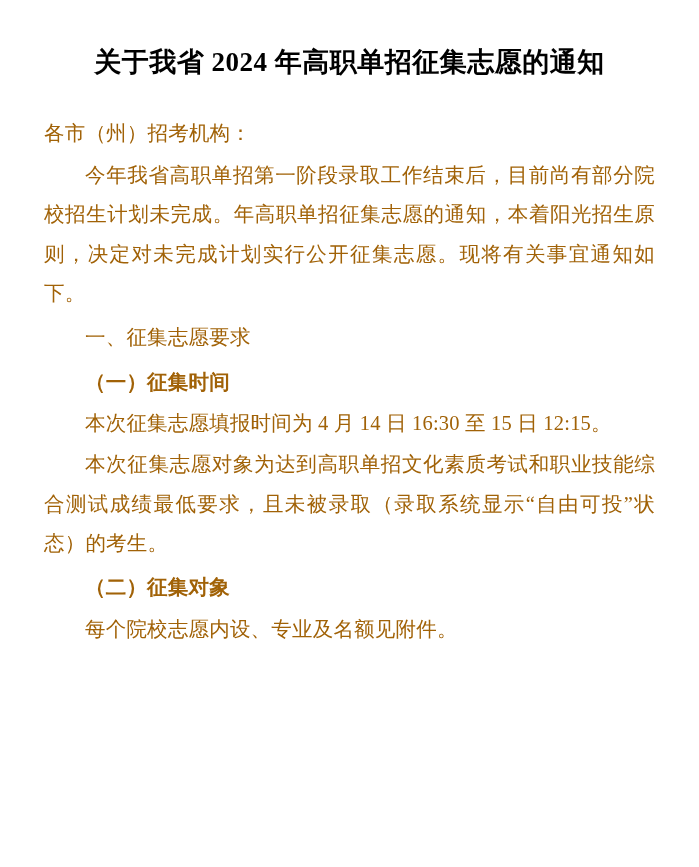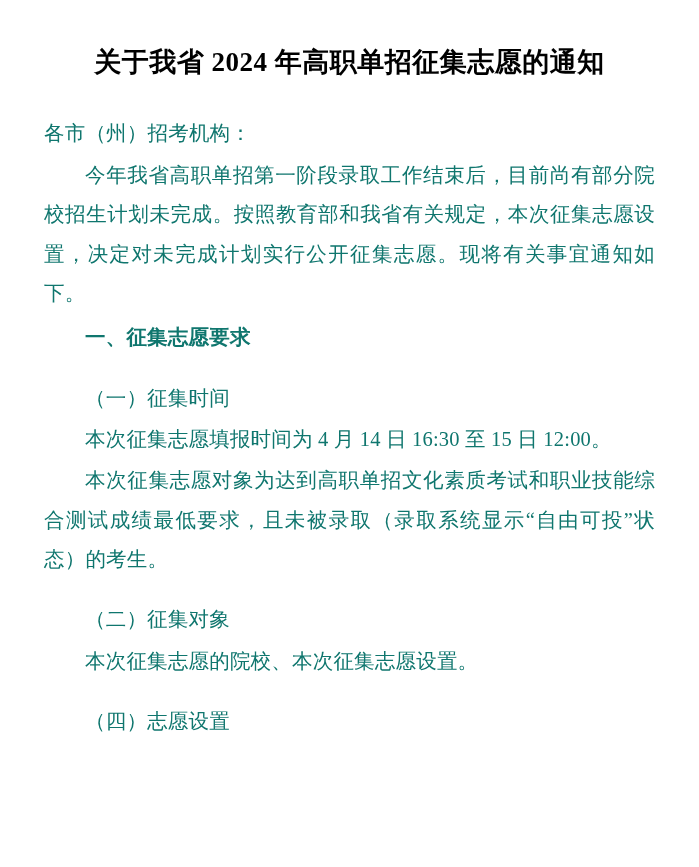--- a/index.html
+++ b/index.html
@@ -33,48 +33,47 @@
   .body-block {
     margin-top: 34px;
   }
   p.para {
     font-size: 20.5px;
     line-height: 1.92;
     margin: 0 0 2px 0;
     text-align: justify;
     text-justify: inter-ideograph;
     letter-spacing: 0.2px;
-    color: #0f766e;
+    color: #a16207;
   }
   p.indent {
     text-indent: 2em;
   }
   p.heading1 {
     text-indent: 2em;
-    font-weight: bold;
+    font-weight: normal;
     margin-top: 5px;
     margin-bottom: 2px;
   }
   p.heading2 {
     text-indent: 2em;
-    font-weight: normal;
-    margin-top: 21px;
+    font-weight: bold;
+    margin-top: 5px;
     margin-bottom: 2px;
   }
 </style>
 </head>
 <body>
 
 <div class="page">
   <h1 class="doc-title">关于我省 2024 年高职单招征集志愿的通知</h1>
 
   <div class="body-block">
     <p class="para">各市（州）招考机构：</p>
-    <p class="para indent">今年我省高职单招第一阶段录取工作结束后，目前尚有部分院校招生计划未完成。按照教育部和我省有关规定，本次征集志愿设置，决定对未完成计划实行公开征集志愿。现将有关事宜通知如下。</p>
+    <p class="para indent">今年我省高职单招第一阶段录取工作结束后，目前尚有部分院校招生计划未完成。年高职单招征集志愿的通知，本着阳光招生原则，决定对未完成计划实行公开征集志愿。现将有关事宜通知如下。</p>
     <p class="para heading1">一、征集志愿要求</p>
     <p class="para heading2">（一）征集时间</p>
-    <p class="para indent">本次征集志愿填报时间为 4 月 14 日 16:30 至 15 日 12:00。</p>
+    <p class="para indent">本次征集志愿填报时间为 4 月 14 日 16:30 至 15 日 12:15。</p>
     <p class="para indent">本次征集志愿对象为达到高职单招文化素质考试和职业技能综合测试成绩最低要求，且未被录取（录取系统显示“自由可投”状态）的考生。</p>
     <p class="para heading2">（二）征集对象</p>
-    <p class="para indent">本次征集志愿的院校、本次征集志愿设置。</p>
-    <p class="para heading2">（四）志愿设置</p>
+    <p class="para indent">每个院校志愿内设、专业及名额见附件。</p>
   </div>
 </div>
 
 </body></html>

